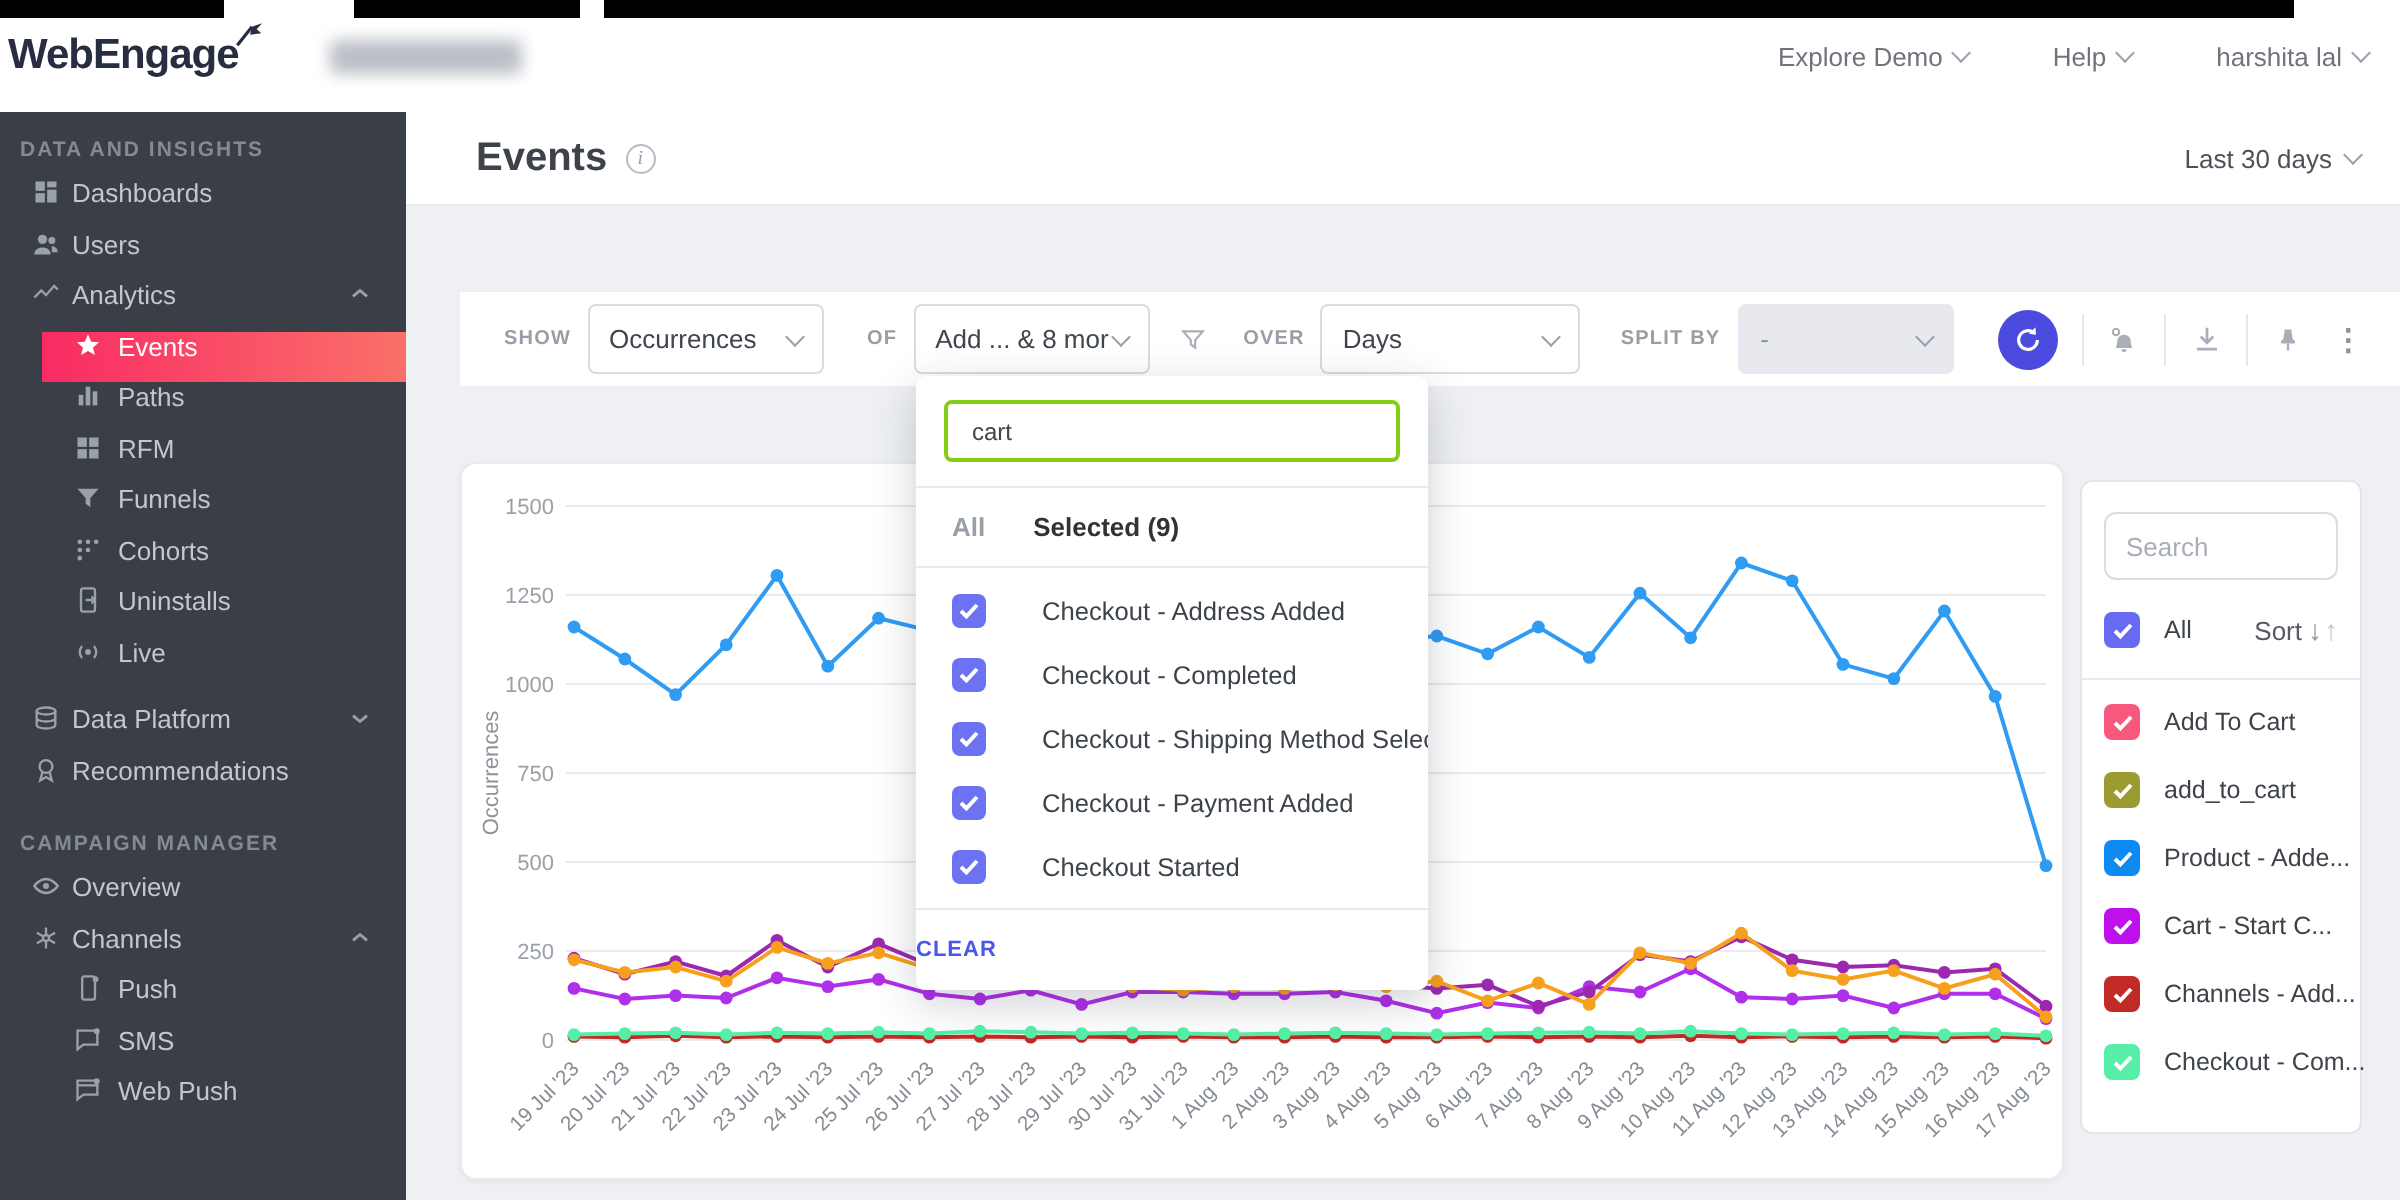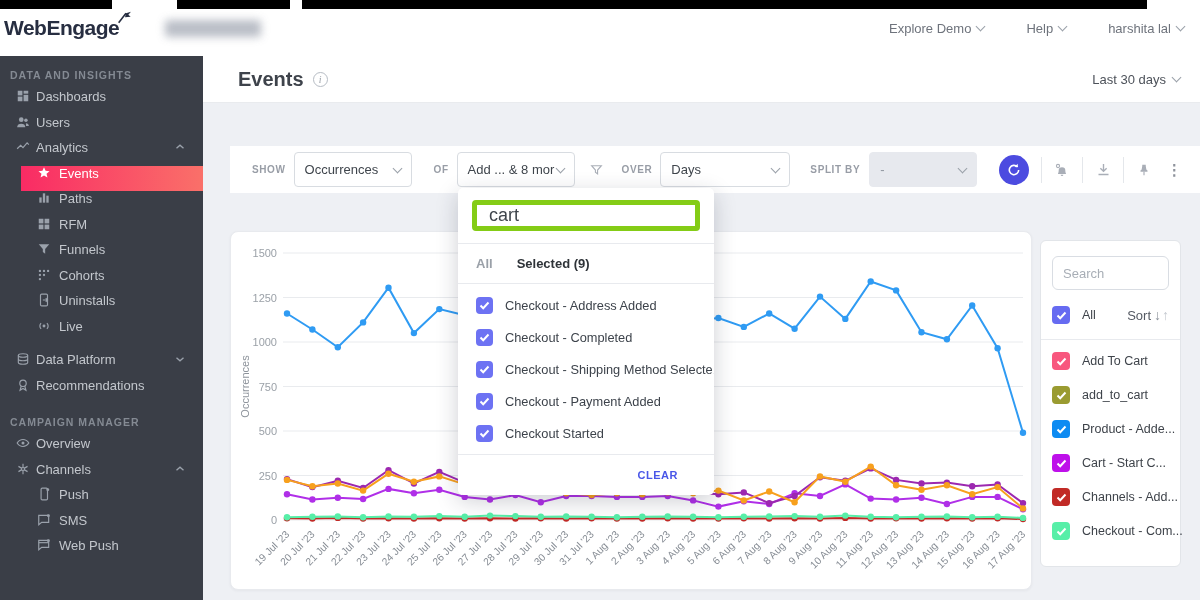--- a/index.html
+++ b/index.html
@@ -44,29 +44,29 @@
 .legend-card{position:absolute;left:1040px;top:240px;width:141px;height:327px;background:#fff;border:1px solid #e2e5e9;border-radius:6px;z-index:4;padding:15px 11px 0}
 .lsearch{height:34px;border:1px solid #d9dde3;border-radius:6px;display:flex;align-items:center;padding-left:10px;font-size:13px;color:#a8aeb6}
 .lrow{display:flex;align-items:center}
 .cbox{width:18px;height:18px;flex:0 0 18px;border-radius:4px;display:flex;align-items:center;justify-content:center}
 .lrow .llabel{font-size:12.5px;color:#3e434a;margin-left:12px;white-space:nowrap}
 .sortwrap{margin-left:auto;font-size:13px;color:#555a63;display:flex;align-items:center;gap:3px}
 .ldivider{height:1px;background:#e8eaee;margin:15px -11px 4px}
 .legend-items .lrow{height:34px}
 
 .dropdown{position:absolute;left:458px;top:188px;width:256px;background:#fff;border-radius:5px;box-shadow:0 6px 22px rgba(30,35,60,.22);z-index:50;overflow:hidden}
-.dd-search{margin:12px 14px;height:31px;border:5px solid #84cc16;border-radius:4px;display:flex;align-items:center;padding-left:12px;font-size:18px;color:#3f454c}
+.dd-search{margin:12px 14px;height:31px;border:2px solid #84cc16;border-radius:4px;display:flex;align-items:center;padding-left:12px;font-size:12px;color:#3f454c}
 .dd-div{height:1px;background:#e8eaee}
 .dd-tabs{display:flex;align-items:center;gap:24px;padding:0 18px;height:39px}
 .dd-tab{font-size:13px;font-weight:bold;color:#9aa0a8}
 .dd-tab.active{color:#2e3338}
 .dd-opt{display:flex;align-items:center;height:32px;padding:0 14px 0 18px;overflow:hidden}
 .dd-opt .cbox{width:17px;height:17px;flex:0 0 17px}
-.dd-opt .olabel{font-size:12.8px;color:#3d434b;margin-left:12px;white-space:nowrap}
-.dd-footer{height:40px;display:flex;align-items:center;justify-content:flex-end;padding-right:36px}
+.dd-opt .olabel{font-size:12.8px;color:#3d434b;margin-left:28px;white-space:nowrap}
+.dd-footer{height:40px;display:flex;align-items:center;justify-content:flex-start;padding-right:36px}
 .clear-link{font-size:11px;font-weight:bold;letter-spacing:.5px;color:#4a57e8}
 </style>
 </head>
 <body>
 
 <div class="strip" style="left:0;width:112px"></div>
 <div class="strip" style="left:177px;width:113px"></div>
 <div class="strip" style="left:302px;width:845px"></div>
 
 <header class="app-header">

